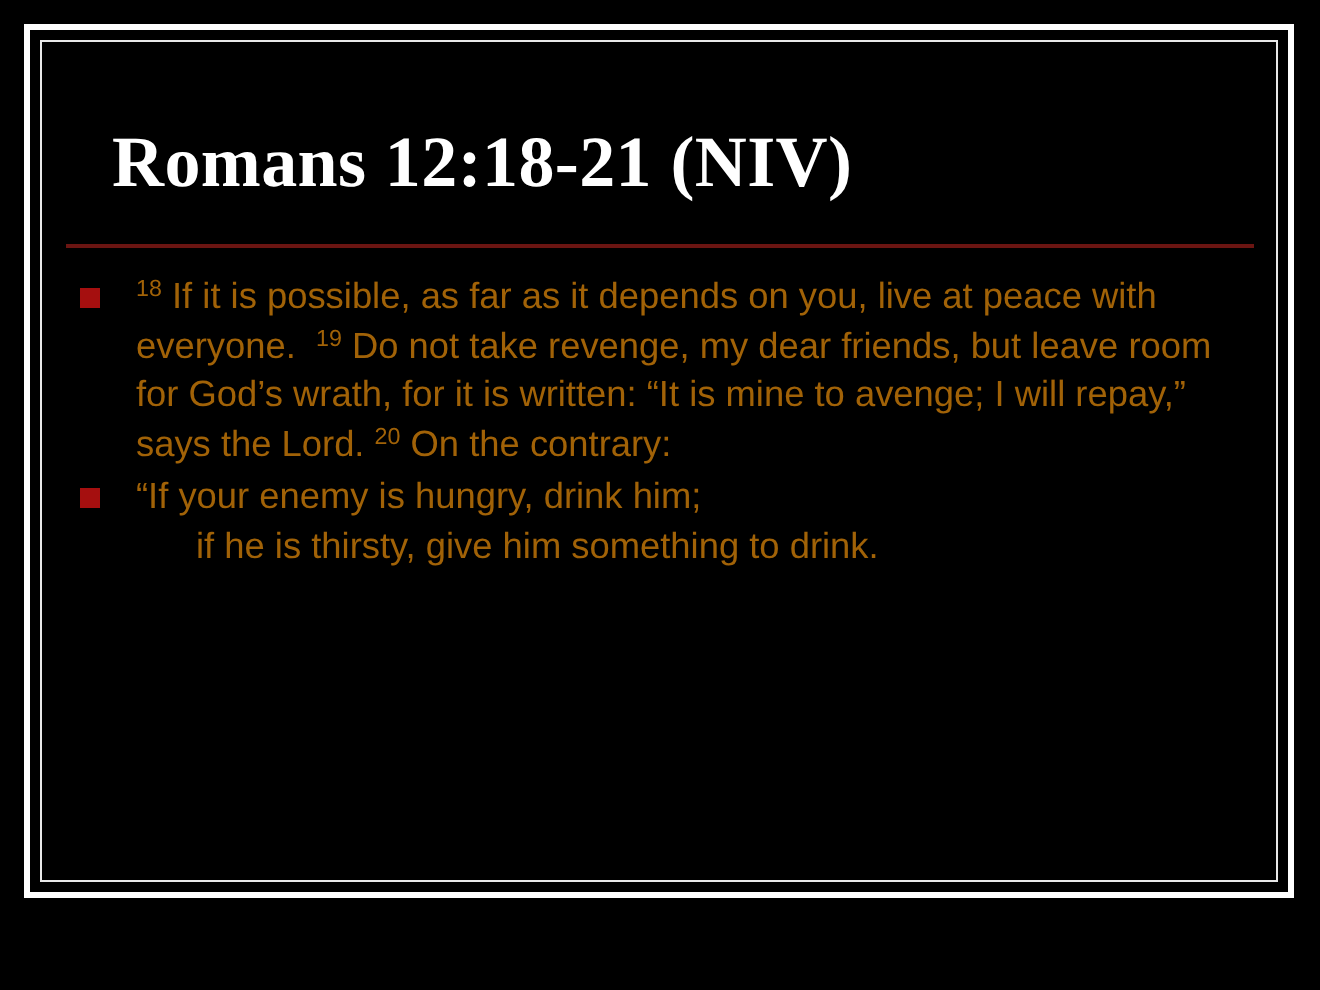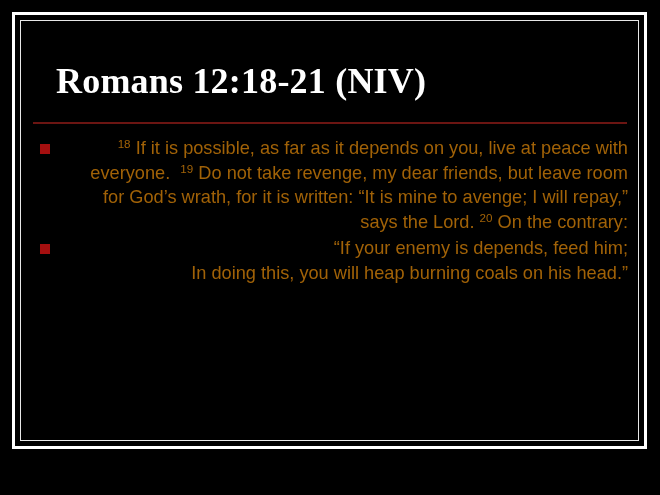--- a/index.html
+++ b/index.html
@@ -14,21 +14,20 @@
     overflow: hidden;
     font-family: "Liberation Sans", sans-serif;
   }
 
   .slide {
     position: relative;
     width: 660px;
     height: 495px;
     background: #000000;
     box-sizing: border-box;
-    text-align: right;
   }
 
   
   .frame-outer {
     position: absolute;
     left: 12px;
     top: 12px;
     width: 635px;
     height: 437px;
     border: 3px solid #ffffff;
@@ -127,18 +126,18 @@
 
   <div class="body-area">
 
     <div class="bullet-row">
       <span class="bullet-marker" style="background: rgb(165, 15, 15);"></span>
       <span class="bullet-text"><span class="sup">18</span><span> If it is possible, as far as it depends on you, live at peace with everyone.  </span><span class="sup">19</span><span> Do not take revenge, my dear friends, but leave room for God’s wrath, for it is written: “It is mine to avenge; I will repay,” says the Lord. </span><span class="sup">20</span><span> On the contrary:</span></span>
     </div>
 
     <div class="bullet-row">
       <span class="bullet-marker" style="background: rgb(165, 15, 15);"></span>
-      <span class="bullet-text"><span class="poem-line">“If your enemy is depends, feed him;</span><span class="poem-line">In doing this, you will heap burning coals on his head.”</span></span>
+      <span class="bullet-text"><span class="poem-line">“If your enemy is hungry, drink him;</span><span class="poem-indent">if he is thirsty, give him something to drink.</span></span>
     </div>
 
 
   </div>
 </div>
 
 </body></html>

